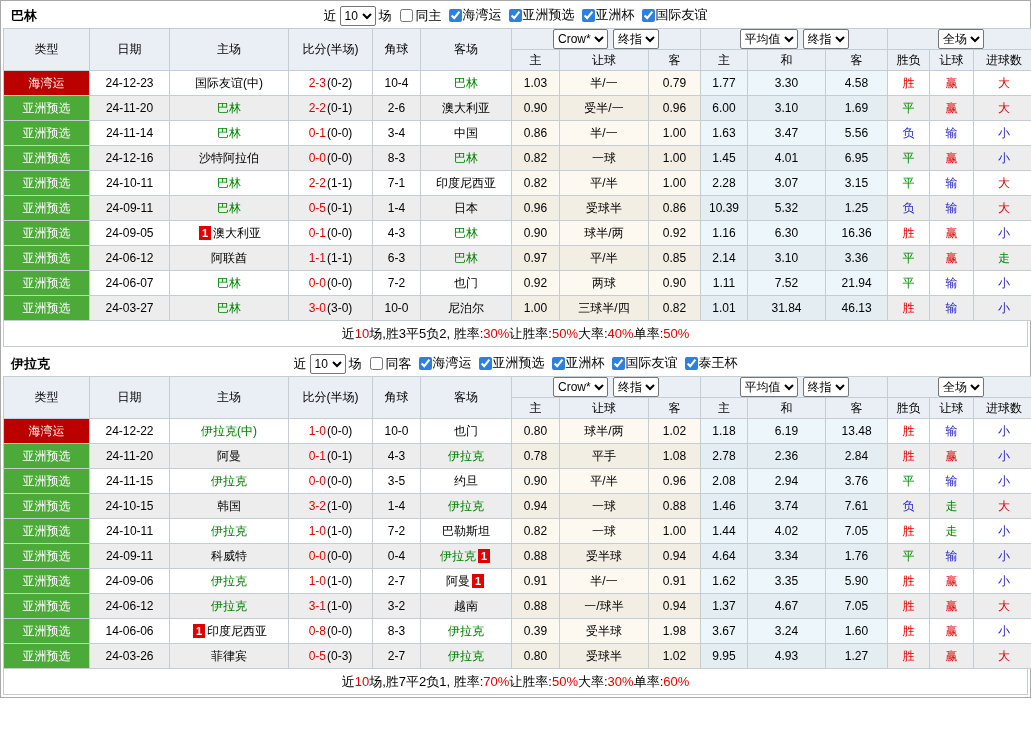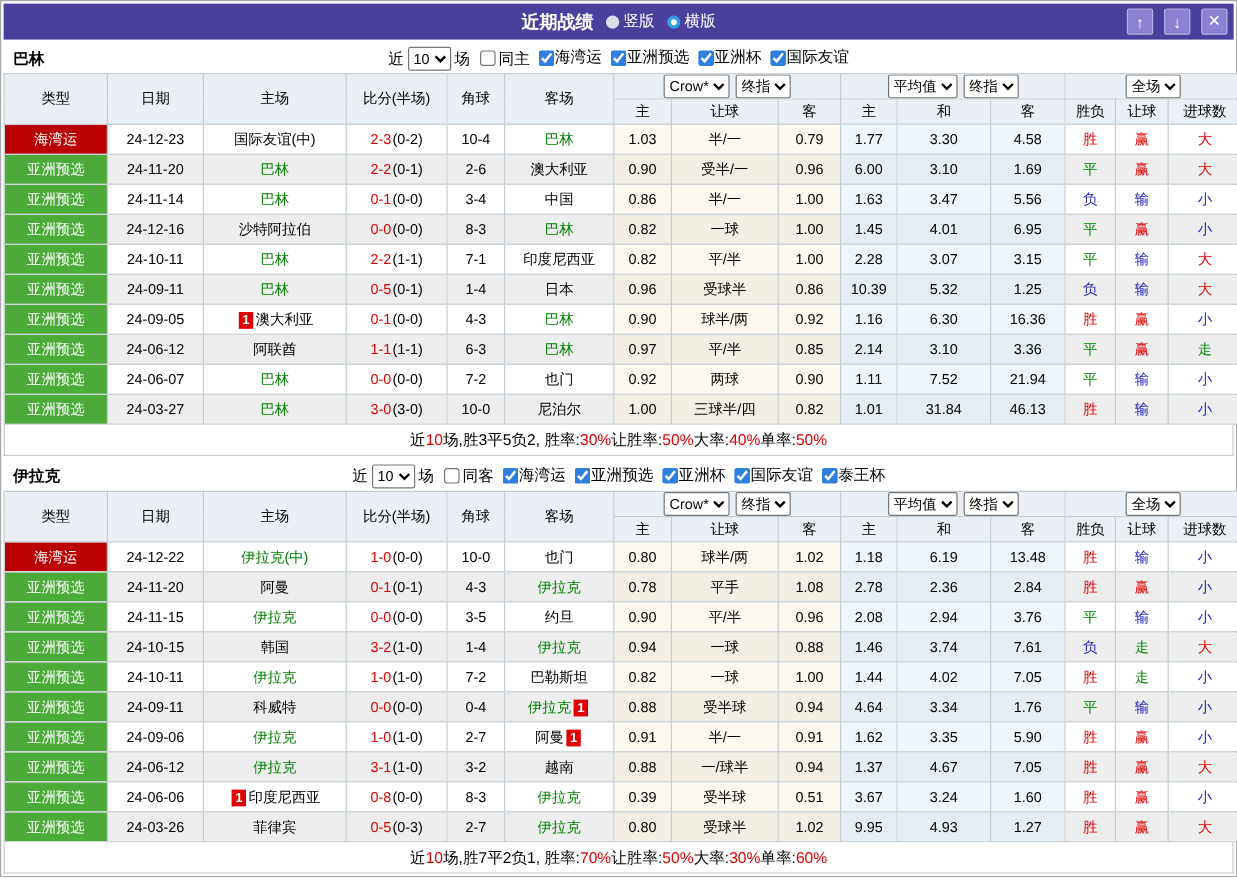--- a/index.html
+++ b/index.html
@@ -44,44 +44,20 @@
   .summary-row{height:26px;display:flex;align-items:center;justify-content:center;font-size:13px;
     border:1px solid var(--grid-border);border-top:0;background:#fff}
   .red-text{color:var(--red)}
   .gap{height:4px}
 </style>
 </head>
 <body>
 
 <div class="window">
 
-  <div class="titlebar">
-    <div class="title-center">
-      <span class="title-text">近期战绩</span>
-      <span class="radio-opt">
-        <span class="radio-dot"></span>
-        <span>竖版</span>
-      </span>
-      <span class="radio-opt">
-        <span class="radio-dot sel"></span>
-        <span>横版</span>
-      </span>
-    </div>
-    <div class="win-btns">
-      <div class="win-btn">
-          <span>↑</span>
-        </div>
-      <div class="win-btn">
-          <span>↓</span>
-        </div>
-      <div class="win-btn">
-          <span>✕</span>
-        </div>
-    </div>
-  </div>
 
   <div class="section">
     <div class="filter-row">
       <span class="team-name">巴林</span>
       <div class="filter-controls">
         <span>近</span>
         <select><option>10</option></select>
         <span>场</span>
         <label class="same-box">
           <input type="checkbox" style="">
@@ -564,28 +540,28 @@
             <td class="asian-col">0.94</td>
             <td class="euro-col">1.37</td>
             <td class="euro-col">4.67</td>
             <td class="euro-col">7.05</td>
             <td style="color: rgb(224, 0, 0);">胜</td>
             <td style="color: rgb(224, 0, 0);">赢</td>
             <td style="color: rgb(224, 0, 0);">大</td>
           </tr>
           <tr class="odd">
             <td class="type-cell" style="background: rgb(76, 170, 57);">亚洲预选</td>
-            <td>24-06-06</td>
+            <td>14-06-06</td>
             <td><span class="badge1">1</span><span>印度尼西亚</span></td>
             <td><span class="ft">0-8</span><span class="ht">(0-0)</span></td>
             <td>8-3</td>
             <td><span class="team-green">伊拉克</span></td>
             <td class="asian-col">0.39</td>
             <td class="asian-col">受半球</td>
-            <td class="asian-col">0.51</td>
+            <td class="asian-col">1.98</td>
             <td class="euro-col">3.67</td>
             <td class="euro-col">3.24</td>
             <td class="euro-col">1.60</td>
             <td style="color: rgb(224, 0, 0);">胜</td>
             <td style="color: rgb(224, 0, 0);">赢</td>
             <td style="color: rgb(35, 38, 195);">小</td>
           </tr>
           <tr class="even">
             <td class="type-cell" style="background: rgb(76, 170, 57);">亚洲预选</td>
             <td>24-03-26</td>

